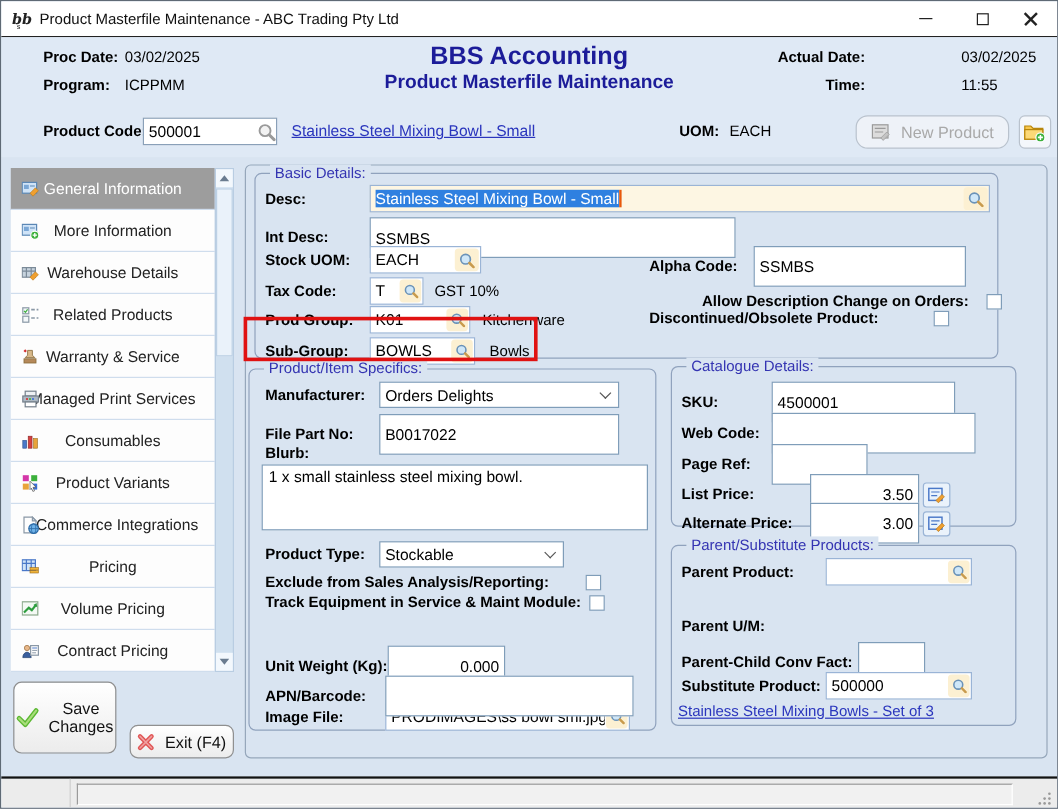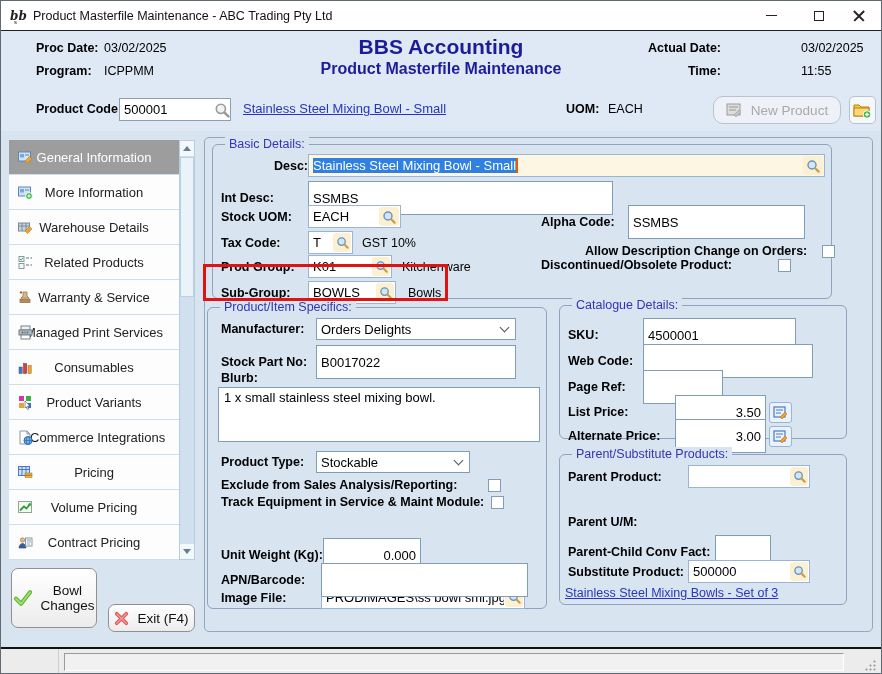--- a/index.html
+++ b/index.html
@@ -305,21 +305,21 @@
       <div class="sbtn down">
           <span class="tri-down"></span>
         </div>
     </div>
 
     <div class="main-panel">
 
       <div class="grp" style="left:7px;top:6px;width:620px;height:155px;">
         <span class="legend">Basic Details:</span>
 
-        <div class="frow" style="left:8px;top:9px;width:604px;text-align:right;">
+        <div class="frow" style="left:8px;top:9px;width:604px;">
           <span class="lbl" style="width:87px;">Desc:</span>
           <div class="combo desc-combo" style="flex:1;">
             <span class="ctxt">
                 <span class="sel-text">Stainless Steel Mixing Bowl - Small</span>
                 <span class="caret"></span>
               </span>
             <span class="magbtn">
                 <svg width="14" height="14" viewBox="0 0 14 14">
                   <use href="#mag-blue"></use>
                 </svg>
@@ -406,21 +406,21 @@
 
         <div class="frow" style="left:13px;top:10px;">
           <span class="lbl" style="width:95px;">Manufacturer:</span>
           <div class="ddl" style="width:200px;">
             <span class="ctxt">Orders Delights</span>
             <span class="chev"></span>
           </div>
         </div>
 
         <div class="frow" style="left:13px;top:37px;">
-          <span class="lbl" style="width:95px;">Stock Part No:</span>
+          <span class="lbl" style="width:95px;">File Part No:</span>
           <div class="inp" style="width:200px;">
               <span>B0017022</span>
             </div>
         </div>
 
         <span class="lbl" style="position:absolute;left:13px;top:63px;">Blurb:</span>
         <div class="blurb" style="left:10px;top:79px;width:322px;height:55px;"><span>1 x small stainless steel mixing bowl.</span></div>
 
         <div class="frow" style="left:13px;top:143px;">
           <span class="lbl" style="width:95px;">Product Type:</span>
@@ -551,21 +551,21 @@
         <a class="slink" style="position:absolute;left:5px;top:131px;" href="#">Stainless Steel Mixing Bowls - Set of 3</a>
       </div>
 
     </div>
 
     <div class="savebtn">
       <svg width="20" height="18" viewBox="0 0 15 14">
           <path d="M2 7.5 L6 11.5 L13 2.5" fill="none" stroke="#5cb832" stroke-width="3.2" stroke-linecap="round" stroke-linejoin="round"></path>
           <path d="M2 7.5 L6 11.5 L13 2.5" fill="none" stroke="#a8dd7a" stroke-width="1.4" stroke-linecap="round" stroke-linejoin="round"></path>
         </svg>
-      <span class="save-text"><span>Bowl</span><br><span>Changes</span></span>
+      <span class="save-text"><span>Save</span><br><span>Changes</span></span>
     </div>
     <div class="exitbtn">
       <svg width="15" height="15" viewBox="0 0 14 14">
           <path d="M2.5 2.5 L11.5 11.5 M11.5 2.5 L2.5 11.5" stroke="#e05555" stroke-width="3.4" stroke-linecap="round"></path>
           <path d="M2.5 2.5 L11.5 11.5 M11.5 2.5 L2.5 11.5" stroke="#f0a0a0" stroke-width="1.2" stroke-linecap="round"></path>
         </svg>
       <span>Exit (F4)</span>
     </div>
 
   </div>

